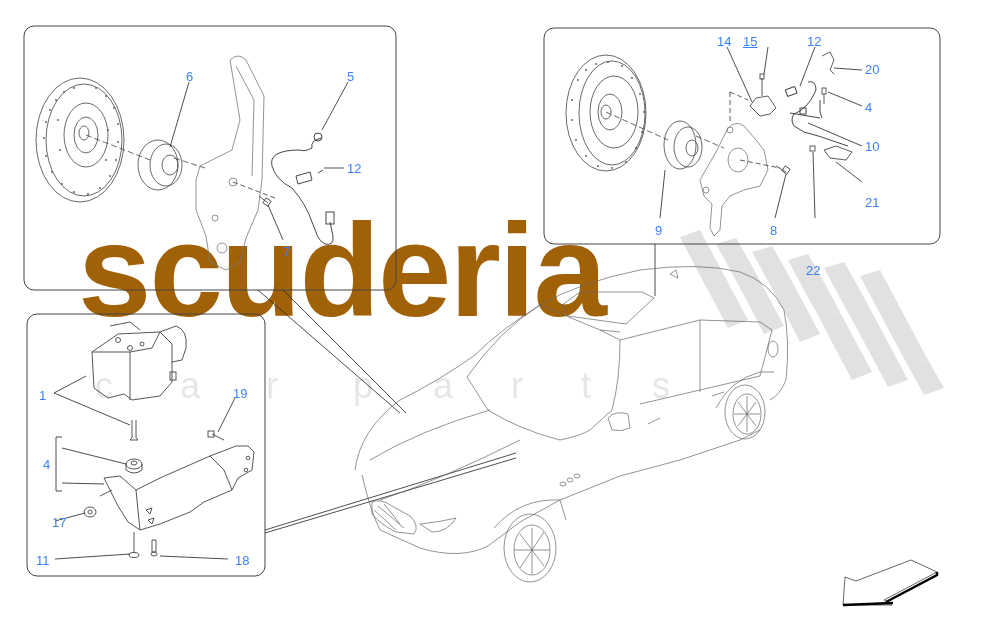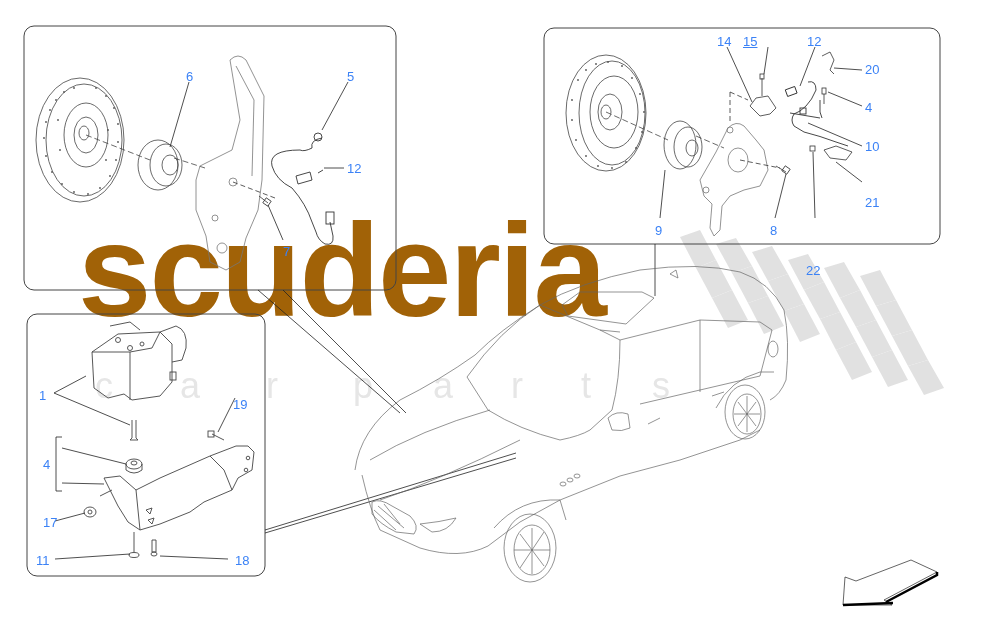--- a/index.html
+++ b/index.html
@@ -320,19 +320,19 @@
   <div class="callout" style="left:807px;top:35px;">12</div>
   <div class="callout" style="left:865px;top:63px;">20</div>
   <div class="callout" style="left:865px;top:101px;">4</div>
   <div class="callout" style="left:865px;top:140px;text-align:center;">10</div>
   <div class="callout" style="left:865px;top:196px;">21</div>
   <div class="callout" style="left:655px;top:224px;">9</div>
   <div class="callout" style="left:770px;top:224px;">8</div>
   <div class="callout" style="left:806px;top:224px;margin-top:40px;">22</div>
 
   <div class="callout" style="left:39px;top:389px;">1</div>
-  <div class="callout" style="left:233px;top:398px;">19</div>
+  <div class="callout" style="left:233px;top:387px;">19</div>
   <div class="callout" style="left:43px;top:458px;">4</div>
-  <div class="callout" style="left:43px;top:516px;">17</div>
+  <div class="callout" style="left:52px;top:516px;">17</div>
   <div class="callout" style="left:36px;top:554px;">11</div>
   <div class="callout" style="left:235px;top:554px;">18</div>
 
 </div>
 
 </body></html>

